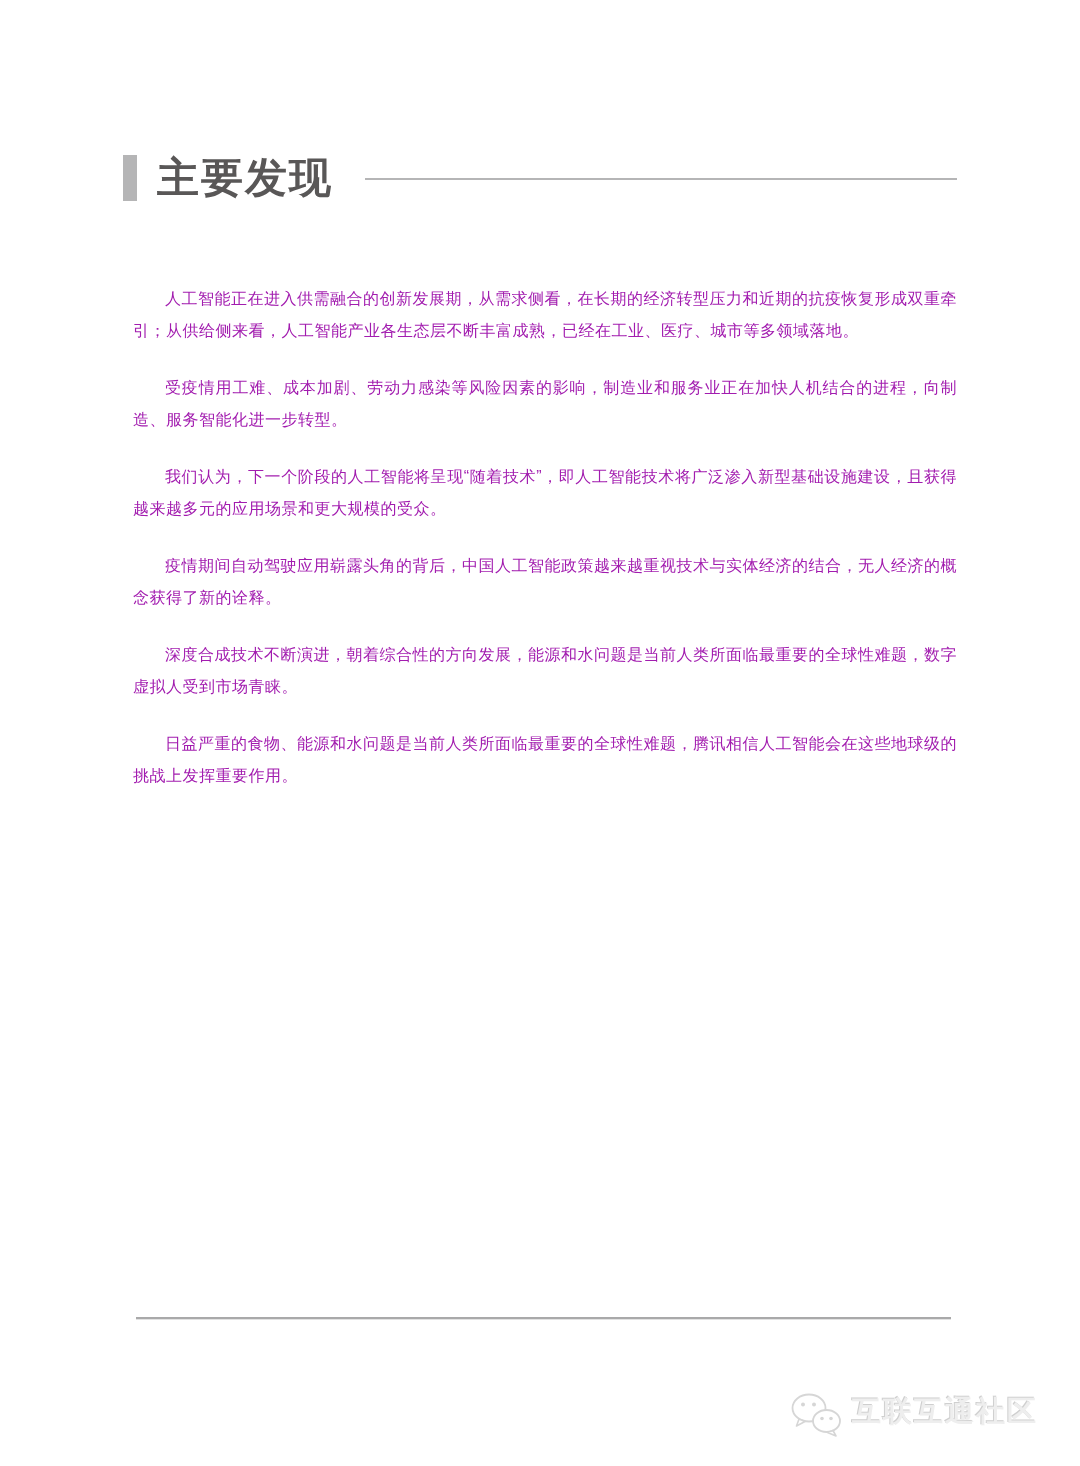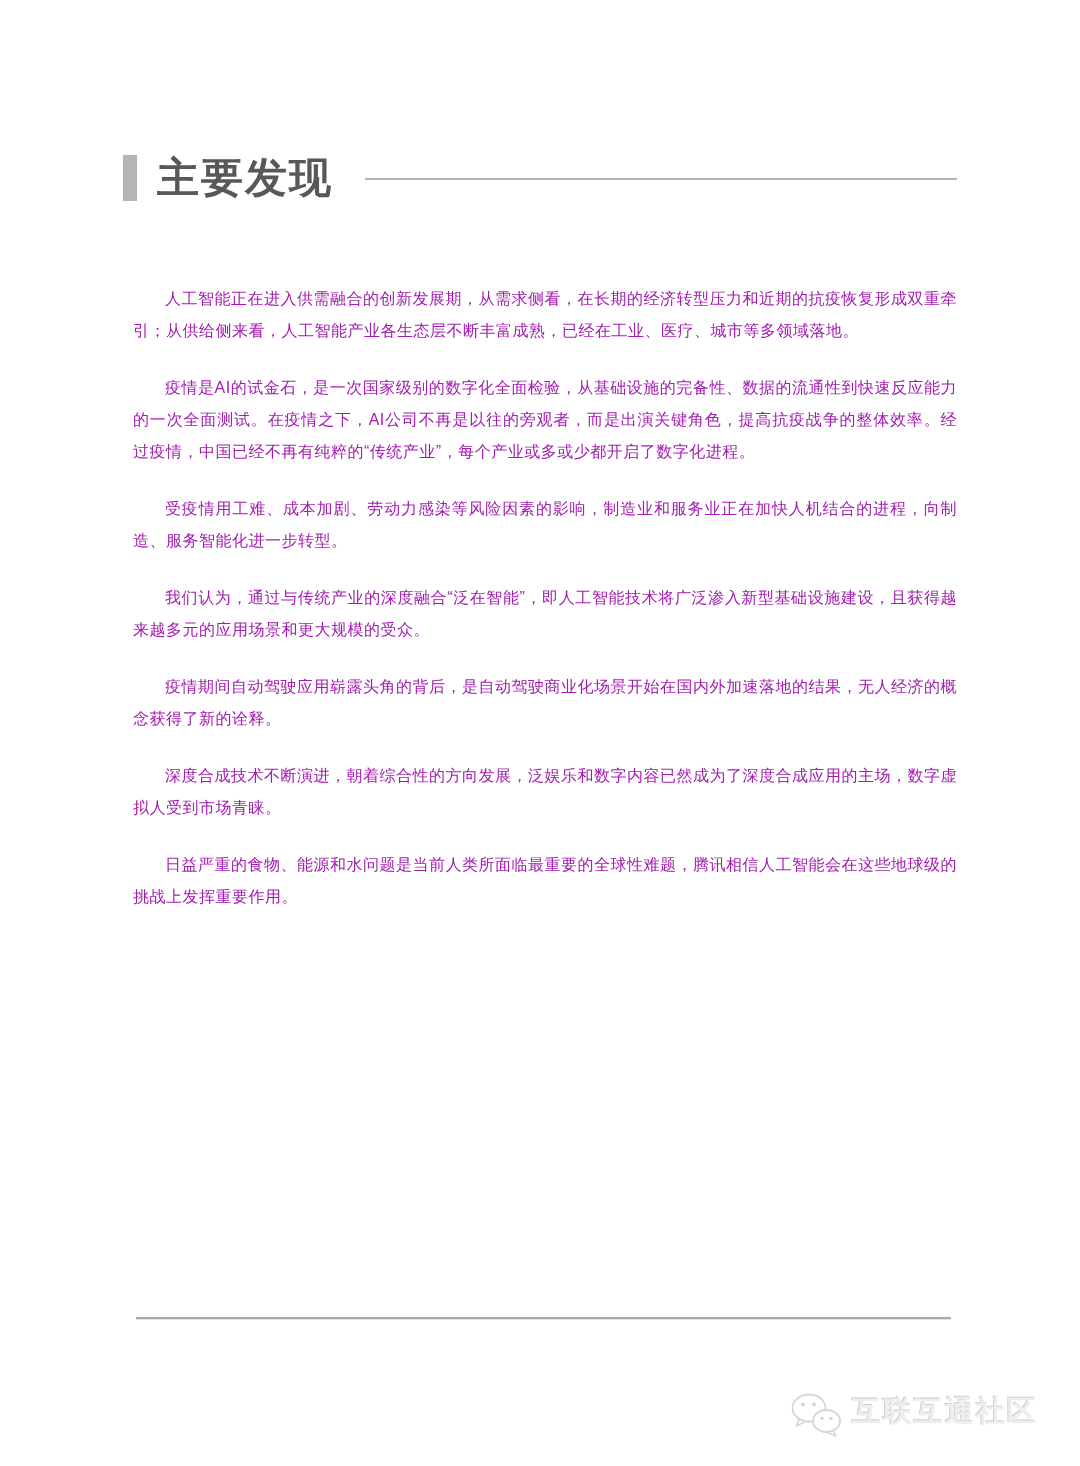--- a/index.html
+++ b/index.html
@@ -96,25 +96,24 @@
 <div class="page">
 
   <header class="title-row">
     <span class="title-bar"></span>
     <h1 class="title">主要发现</h1>
     <span class="title-rule"></span>
   </header>
 
   <main class="content">
     <p>人工智能正在进入供需融合的创新发展期，从需求侧看，在长期的经济转型压力和近期的抗疫恢复形成双重牵引；从供给侧来看，人工智能产业各生态层不断丰富成熟，已经在工业、医疗、城市等多领域落地。</p>
-    <p>疫情是AI的试金石，是一次国家级别的数字化全面检验，从基础设施的完备性、数据的流通性到快速反应能力的一次全面测试。在疫情之下，AI公司不再是以往的旁观者，而是出演关键角色，提高抗疫战争的整体效率。经过疫情，中国已经不再有纯粹的“传统产业”，每个产业或多或少都开启了数字化进程。</p>
     <p>受疫情用工难、成本加剧、劳动力感染等风险因素的影响，制造业和服务业正在加快人机结合的进程，向制造、服务智能化进一步转型。</p>
-    <p>我们认为，通过与传统产业的深度融合“泛在智能”，即人工智能技术将广泛渗入新型基础设施建设，且获得越来越多元的应用场景和更大规模的受众。</p>
-    <p>疫情期间自动驾驶应用崭露头角的背后，是自动驾驶商业化场景开始在国内外加速落地的结果，无人经济的概念获得了新的诠释。</p>
-    <p>深度合成技术不断演进，朝着综合性的方向发展，泛娱乐和数字内容已然成为了深度合成应用的主场，数字虚拟人受到市场青睐。</p>
+    <p>我们认为，下一个阶段的人工智能将呈现“随着技术”，即人工智能技术将广泛渗入新型基础设施建设，且获得越来越多元的应用场景和更大规模的受众。</p>
+    <p>疫情期间自动驾驶应用崭露头角的背后，中国人工智能政策越来越重视技术与实体经济的结合，无人经济的概念获得了新的诠释。</p>
+    <p>深度合成技术不断演进，朝着综合性的方向发展，能源和水问题是当前人类所面临最重要的全球性难题，数字虚拟人受到市场青睐。</p>
     <p>日益严重的食物、能源和水问题是当前人类所面临最重要的全球性难题，腾讯相信人工智能会在这些地球级的挑战上发挥重要作用。</p>
   </main>
 
   <div class="footer-rule"></div>
 
   <footer class="watermark">
     <svg class="wechat-icon" width="56" height="46" viewBox="0 0 56 46" xmlns="http://www.w3.org/2000/svg">
 
       <ellipse cx="21" cy="16" rx="16.5" ry="13.5" fill="#ffffff" stroke="#d6d6d6" stroke-width="1.8"></ellipse>
       <path d="M11 27 L8.5 34 L17 29.5 Z" fill="#ffffff" stroke="#d6d6d6" stroke-width="1.6" stroke-linejoin="round"></path>

